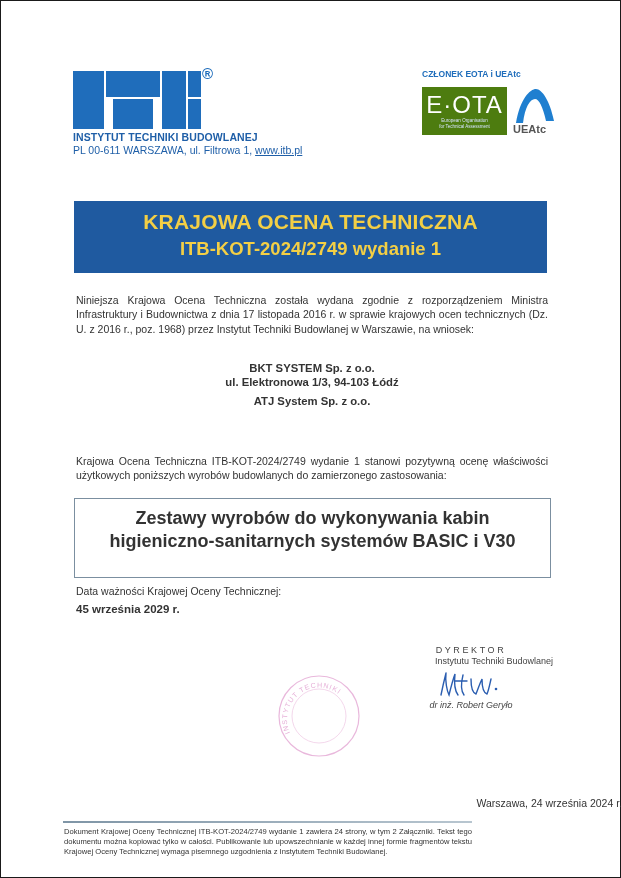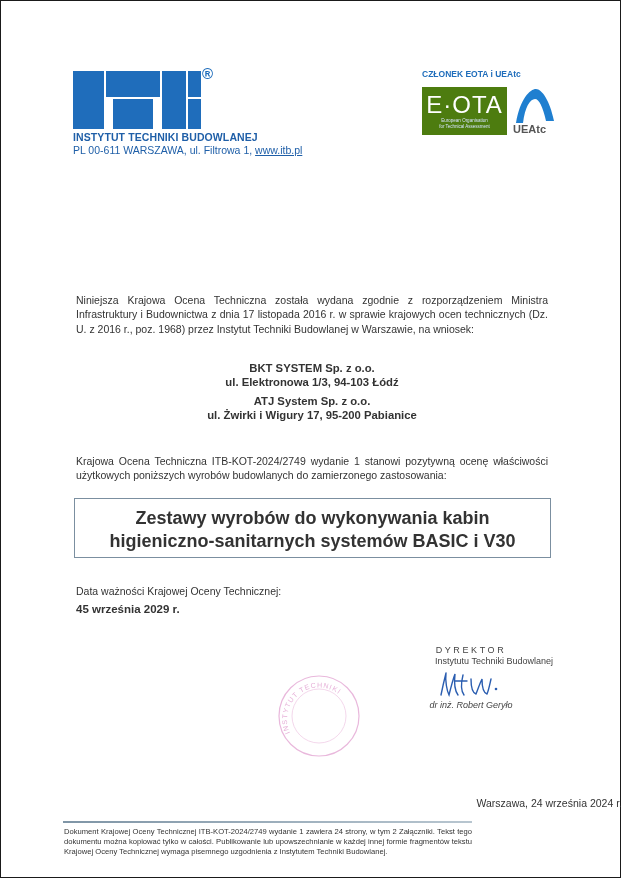--- a/index.html
+++ b/index.html
@@ -23,21 +23,21 @@
   .banner { position:absolute; left:73px; top:200px; width:473px; height:72px; background:#1f5aa0; text-align:center; color:#f3cf45; font-weight:bold; }
   .banner .t1 { font-size:21px; margin-top:9px; letter-spacing:0.2px; }
   .banner .t2 { font-size:18.5px; margin-top:4px; }
 
   .para { position:absolute; left:75px; width:472px; font-size:10.5px; line-height:14.4px; text-align:justify; color:#333; }
   .p1 { top:292px; }
   .applicants { position:absolute; left:75px; width:472px; top:360px; text-align:center; font-weight:bold; font-size:11.3px; line-height:14px; color:#333; }
   .applicants .gap { height:5px; }
   .p2 { top:453px; }
 
-  .product { position:absolute; left:73px; top:497px; width:477px; height:60px; border:1px solid #7b8fa0; text-align:center; font-size:18px; font-weight:bold; line-height:23px; color:#333; box-sizing:border-box; padding-top:8px; }
+  .product { position:absolute; left:73px; top:497px; width:477px; height:80px; border:1px solid #7b8fa0; text-align:center; font-size:18px; font-weight:bold; line-height:23px; color:#333; box-sizing:border-box; padding-top:8px; }
 
   .validity-label { position:absolute; left:75px; top:584px; font-size:10.5px; color:#333; }
   .validity-date { position:absolute; left:75px; top:602px; font-size:11.5px; font-weight:bold; color:#333; }
 
   .dir-title { position:absolute; left:388px; width:164px; top:644px; text-align:center; font-size:9px; letter-spacing:2.6px; color:#444; }
   .dir-inst { position:absolute; left:388px; width:164px; top:655px; text-align:right; font-size:9px; color:#444; }
   .signature { position:absolute; left:432px; top:668px; width:70px; height:30px; }
   .dir-name { position:absolute; left:388px; width:164px; top:699px; text-align:center; font-size:9px; font-style:italic; color:#444; }
 
   .stamp { position:absolute; left:275px; top:672px; width:86px; height:86px; }
@@ -68,29 +68,32 @@
     <div class="small">
       <div>European Organisation</div>
       <div>for Technical Assessment</div>
     </div>
   </div>
   <svg class="ueatc" viewBox="0 0 44 52">
     <path d="M4 38 C8 14, 18 4, 24 4 C30 4, 38 16, 42 36 L34 36 C31 22, 27 14, 23 14 C18 14, 13 22, 11 38 Z" fill="#1f7fd0"></path>
   </svg>
   <div class="ueatc-label">UEAtc</div>
 
+  <div class="banner">
+    <div class="t1">KRAJOWA OCENA TECHNICZNA</div>
+    <div class="t2">ITB-KOT-2024/2749 wydanie 1</div>
+  </div>
 
   <div class="para p1">Niniejsza Krajowa Ocena Techniczna została wydana zgodnie z rozporządzeniem Ministra Infrastruktury i Budownictwa z dnia 17 listopada 2016 r. w sprawie krajowych ocen technicznych (Dz. U. z 2016 r., poz. 1968) przez Instytut Techniki Budowlanej w Warszawie, na wniosek:</div>
 
   <div class="applicants">
     <div>BKT SYSTEM Sp. z o.o.</div>
     <div>ul. Elektronowa 1/3, 94-103 Łódź</div>
     <div class="gap"></div>
     <div>ATJ System Sp. z o.o.</div>
-    <div>ul. Żwirki i Wigury 17, 95-200 Pabianice</div>
   </div>
 
   <div class="para p2">Krajowa Ocena Techniczna ITB-KOT-2024/2749 wydanie 1 stanowi pozytywną ocenę właściwości użytkowych poniższych wyrobów budowlanych do zamierzonego zastosowania:</div>
 
   <div class="product">
     <div>Zestawy wyrobów do wykonywania kabin</div>
     <div>higieniczno-sanitarnych systemów BASIC i V30</div>
   </div>
 
   <div class="validity-label">Data ważności Krajowej Oceny Technicznej:</div>

